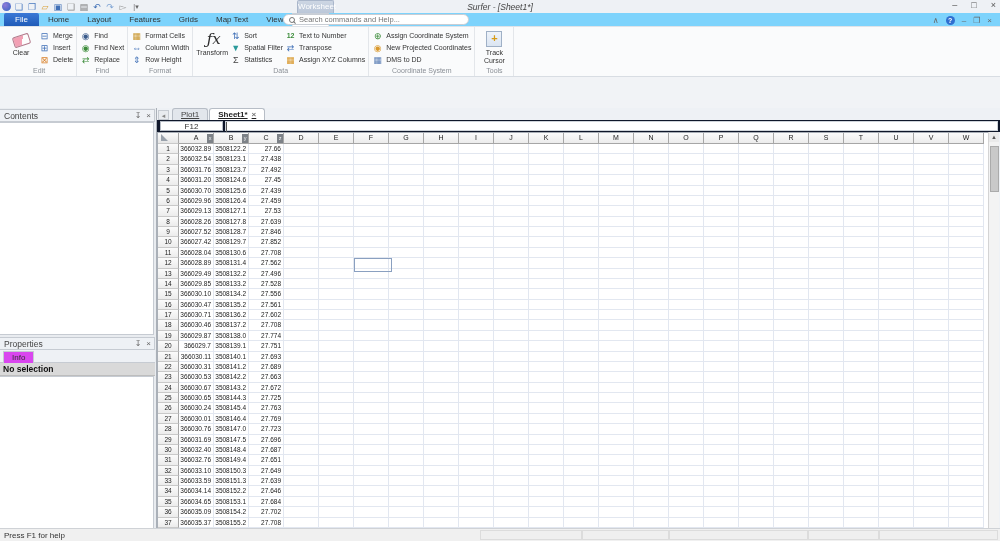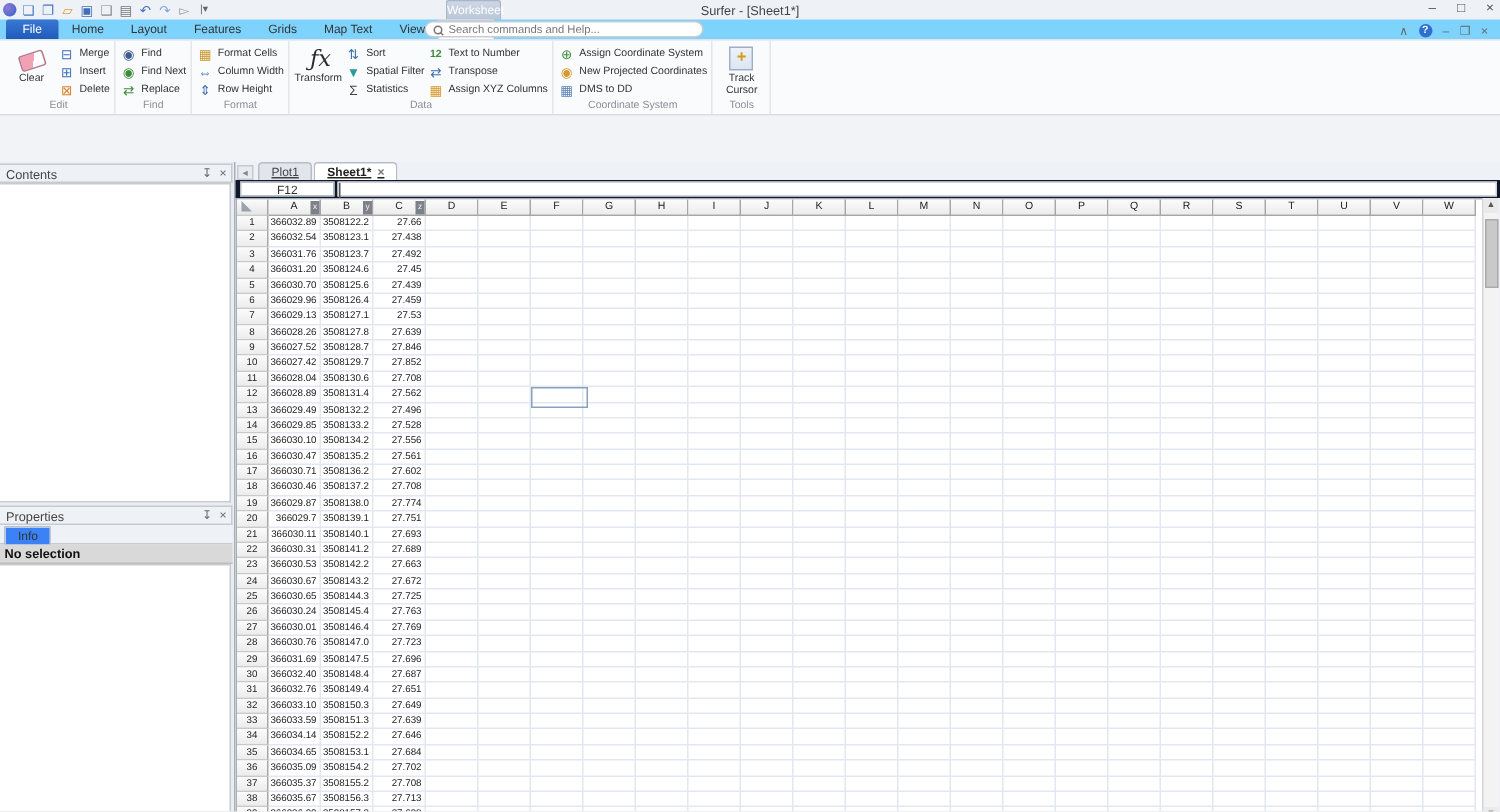--- a/index.html
+++ b/index.html
@@ -6,21 +6,21 @@
   #app{position:relative;width:1000px;height:541px;background:#f1f3f6;
        font-family:"Liberation Sans",sans-serif;color:#333;overflow:hidden;
        -webkit-font-smoothing:antialiased;}
   
   .titlebar{position:absolute;left:0;top:0;width:1000px;height:13px;background:#eef1f5;}
   .qat{position:absolute;left:2px;top:1px;display:flex;align-items:center;gap:3px;height:11px;}
   .qicon{font-size:9px;line-height:10px;width:10px;text-align:center;}
   .applogo{width:9px;height:9px;border-radius:50%;
            background:radial-gradient(circle at 35% 35%,#8f7ad8,#2f63c4);}
   .wtitle{position:absolute;top:2px;left:430px;width:140px;text-align:center;
-          font-size:8.5px;color:#444;}
+          font-size:8.5px;color:#444;font-style:italic;}
   .ctxtab{position:absolute;top:0;height:16px;background:linear-gradient(#cdd6e3,#b6c3d6);
           color:#fff;font-size:8px;text-align:center;line-height:12px;
           border-radius:2px 2px 0 0;border:1px solid #a9b6ca;border-bottom:none;box-sizing:border-box;}
   .winbtns{position:absolute;right:4px;top:0;display:flex;gap:14px;font-size:9px;color:#555;}
   .winbtns span{cursor:default;}
   
   .tabrow{position:absolute;left:0;top:13px;width:1000px;height:14px;background:#7dd3fc;
           border-bottom:1px solid #dfe3e9;display:flex;align-items:stretch;padding-left:4px;box-sizing:border-box;}
   .rtab{font-size:8px;line-height:14px;padding:0 9px;color:#333;white-space:nowrap;}
   .rtab.file{background:linear-gradient(#3b78d6,#1f5bb8);color:#fff;border-radius:2px 2px 0 0;
@@ -81,21 +81,21 @@
   
   .main{position:absolute;left:0;top:77px;width:1000px;height:451px;background:#e9ecf0;margin-top:31px;}
   
   .panel-hdr{position:absolute;left:0;width:155px;height:13px;background:#eef1f5;
              border:1px solid #c6cbd2;border-left:none;box-sizing:border-box;
              font-size:8.5px;color:#444;line-height:12px;padding-left:4px;}
   .panel-hdr .hicons{position:absolute;right:3px;top:0;font-size:8px;color:#666;display:flex;gap:5px;}
   .panel-body{position:absolute;left:0;width:154px;background:#fff;border:1px solid #c6cbd2;
               border-left:none;box-sizing:border-box;}
   .infotab-row{position:absolute;left:0;width:155px;height:13px;background:#eef1f5;border-bottom:1px solid #c6cbd2;box-sizing:border-box;}
-  .infotab{position:absolute;left:3px;top:1px;height:12px;background:#3b82f6;border:1px solid #c6cbd2;
+  .infotab{position:absolute;left:3px;top:1px;height:12px;background:#d946ef;border:1px solid #c6cbd2;
            border-bottom:none;font-size:8px;line-height:12px;padding:0 8px;box-sizing:border-box;}
   .nosel{position:absolute;left:0;width:155px;height:13px;background:#d9d9d9;border-bottom:1px solid #bdbdbd;
          font-weight:bold;font-size:8.5px;color:#111;line-height:13px;padding-left:3px;box-sizing:border-box;}
   
   .wsarea{position:absolute;left:156px;top:0;width:844px;height:451px;background:#eef1f5;
           border-left:1px solid #aab0b8;box-sizing:border-box;}
   .tabstrip{position:absolute;left:0;top:0;width:844px;height:12px;display:flex;align-items:flex-end;}
   .tabnav{width:11px;height:10px;font-size:7px;color:#888;text-align:center;line-height:10px;
           border:1px solid #c6cbd2;background:#e8ebef;margin:0 3px 0 1px;box-sizing:border-box;}
   .doctab{height:12px;font-size:8px;line-height:12px;padding:0 8px;color:#444;
@@ -1423,13 +1423,21 @@
         <span class="arr" style="bottom:0">▼</span>
       </div>
       <div class="hscroll">
         <span class="arr" style="left:0">◀</span>
         <span class="hthumb"></span>
         <span class="arr" style="right:3px">▶</span>
       </div>
     </div>
   </div>
 
+  <div class="statusbar">
+    <span class="statusmsg">Press F1 for help</span>
+    <span class="spane" style="left:480px;width:102px"></span>
+    <span class="spane" style="left:582px;width:87px"></span>
+    <span class="spane" style="left:669px;width:139px"></span>
+    <span class="spane" style="left:808px;width:71px"></span>
+    <span class="spane" style="left:879px;width:119px"></span>
+  </div>
 </div>
 
 </body></html>

